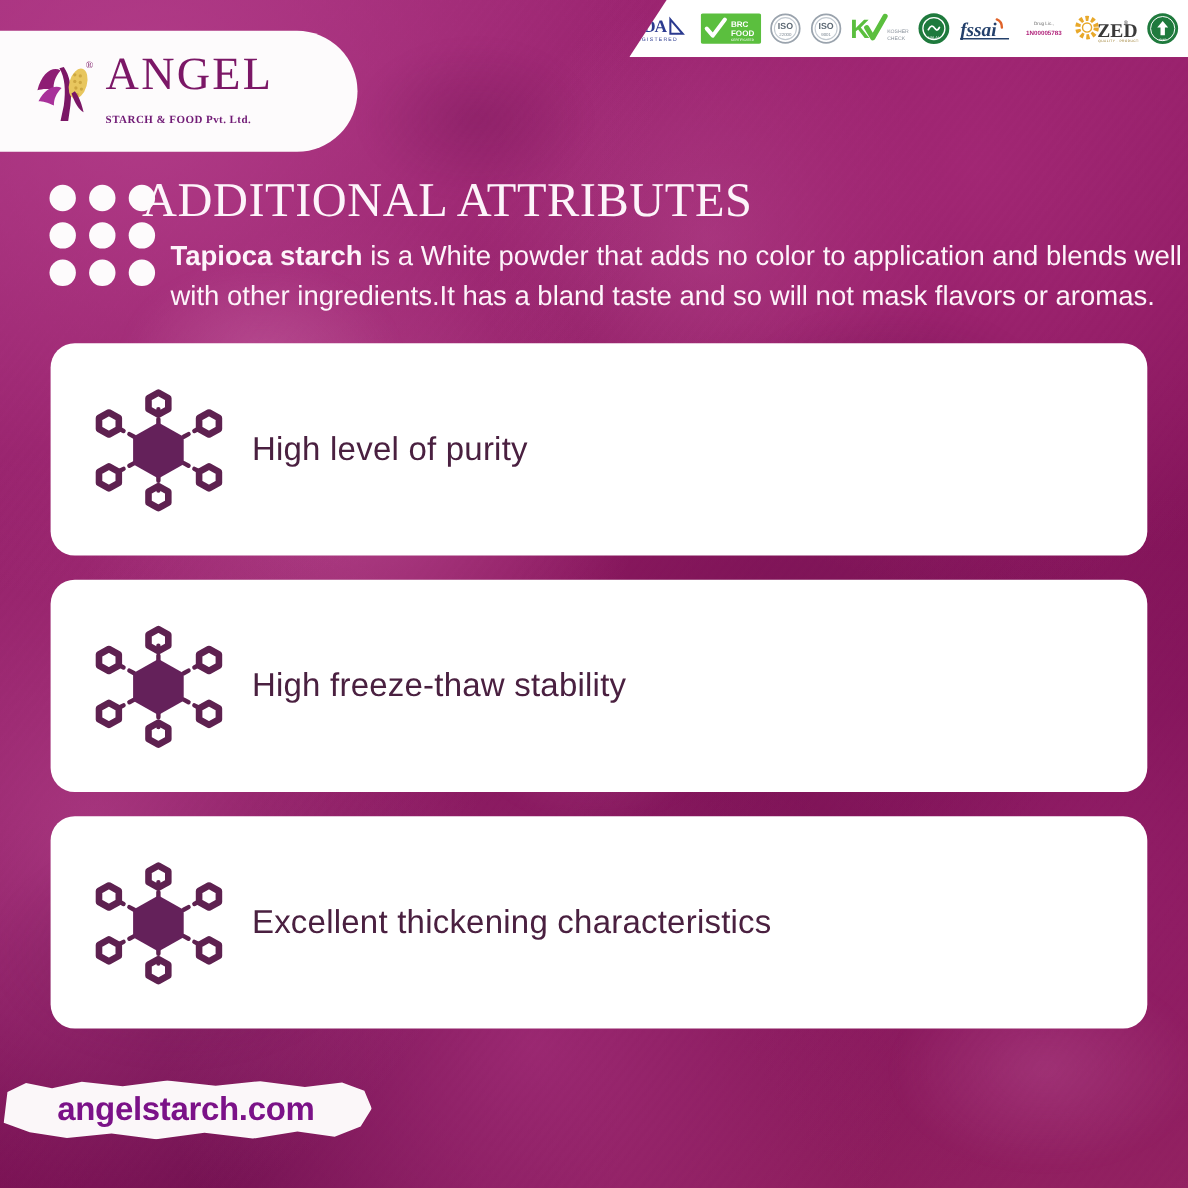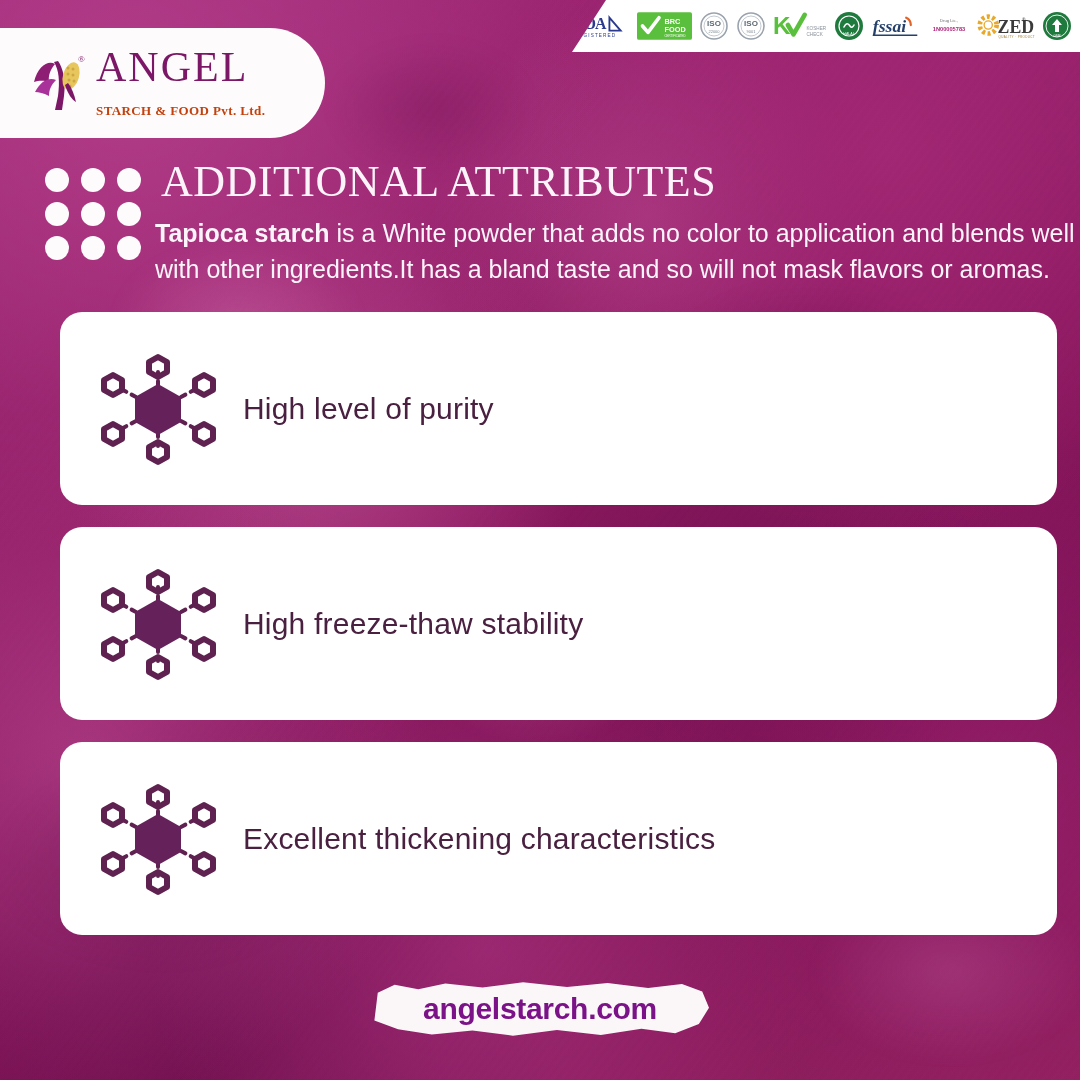--- a/index.html
+++ b/index.html
@@ -59,21 +59,21 @@
     padding-left:32px; gap:10px;
   }
   .logo-mark { width:54px; height:62px; flex:0 0 auto; }
   .logo-text { display:flex; flex-direction:column; line-height:1; padding-bottom:4px;justify-content:space-between;}
   .logo-name {
     font-family:"Liberation Serif", serif;
     font-size:42px; letter-spacing:2px; color:#7b1766; font-weight:400;
   }
   .logo-sub {
     font-family:"Liberation Serif", serif;
-    font-size:13px; font-weight:700; color:#c2410c; letter-spacing:.4px;
+    font-size:10px; font-weight:700; color:#701a75; letter-spacing:.4px;
     margin-top:16px; white-space:nowrap;
   }
 
   .cert-bar{
     position:absolute; right:0; top:0;
     width:508px; height:52px;
     background:#ffffff;
     clip-path: polygon(34px 0, 508px 0, 508px 52px, 0 52px);
     display:flex; align-items:center; justify-content:flex-end;
     gap:7px; padding:0 8px 0 40px;
@@ -81,52 +81,52 @@
   .cert { height:30px; display:flex; align-items:center; flex:0 0 auto; }
 
   
   .title-block{ position:absolute; left:45px; top:160px; width:1010px; z-index:5; }
   .dots{
     position:absolute; left:0; top:8px;
     display:grid; grid-template-columns:repeat(3,24px); gap:10px 12px;
   }
   .dots i{ display:block; width:24px; height:24px; border-radius:50%; background:#fdfbfc; }
   .heading{
-    margin-left:116px;
+    margin-left:84px;
     font-family:"Liberation Serif", serif;
     font-size:44px; color:#fdf4fa; letter-spacing:.5px; line-height:1;
     font-weight:400;
   }
   .intro{
     margin-left:110px; margin-top:12px;
     font-size:25px; line-height:1.42; color:#fdf4fa;
     width:940px;
   }
   .intro b{ font-weight:700; }
 
   
-  .cards{ position:absolute; left:60px; top:312px; z-index:5; }
+  .cards{ position:absolute; left:46px; top:312px; z-index:5; }
   .card{
     width:997px; height:193px;
     background:#ffffff;
     border-radius:22px;
     display:flex; align-items:center;
     padding-left:36px;
     margin-bottom:22px;
   }
   .card .ico{ flex:0 0 auto; width:125px; height:118px; }
   .card .label{
     margin-left:22px;
     font-size:30px; color:#4a2040; letter-spacing:.2px;
   }
 
   
   .footer{
     position:absolute; left:0; bottom:42px; width:1080px; z-index:5;
-    display:flex; justify-content:center;
+    display:flex; 
   }
   .brush{ position:relative; width:338px; height:58px; display:flex; align-items:center; justify-content:center; }
   .brush .paint{
     position:absolute; inset:0;
     background:#fbf7f9;
     border-radius:30px/26px;
     clip-path: polygon(2% 22%, 7% 8%, 14% 16%, 22% 6%, 33% 13%, 45% 4%, 58% 12%, 70% 5%, 82% 14%, 92% 7%, 98% 20%, 100% 48%, 97% 76%, 90% 92%, 80% 84%, 68% 95%, 55% 86%, 42% 96%, 30% 87%, 18% 94%, 8% 85%, 1% 70%);
   }
   .brush .url{
     position:relative; z-index:2;

